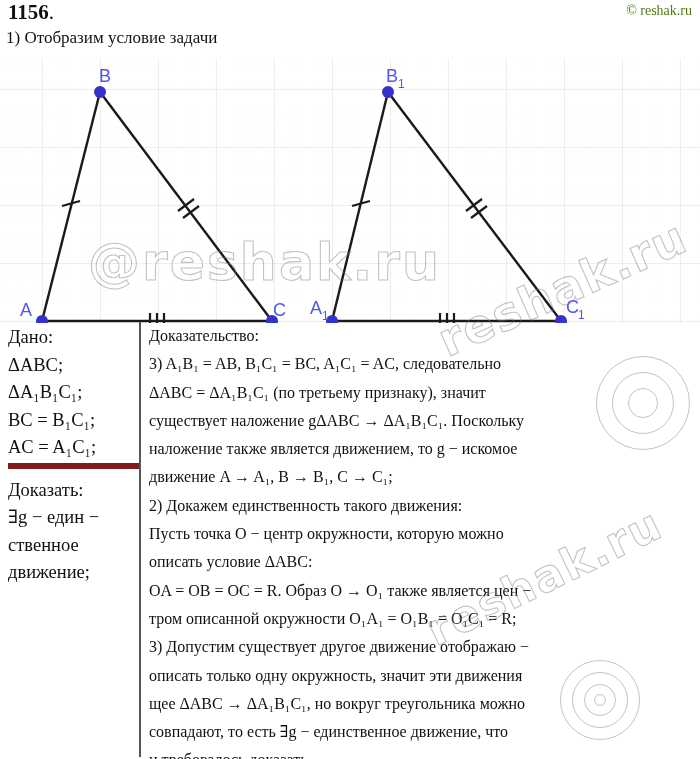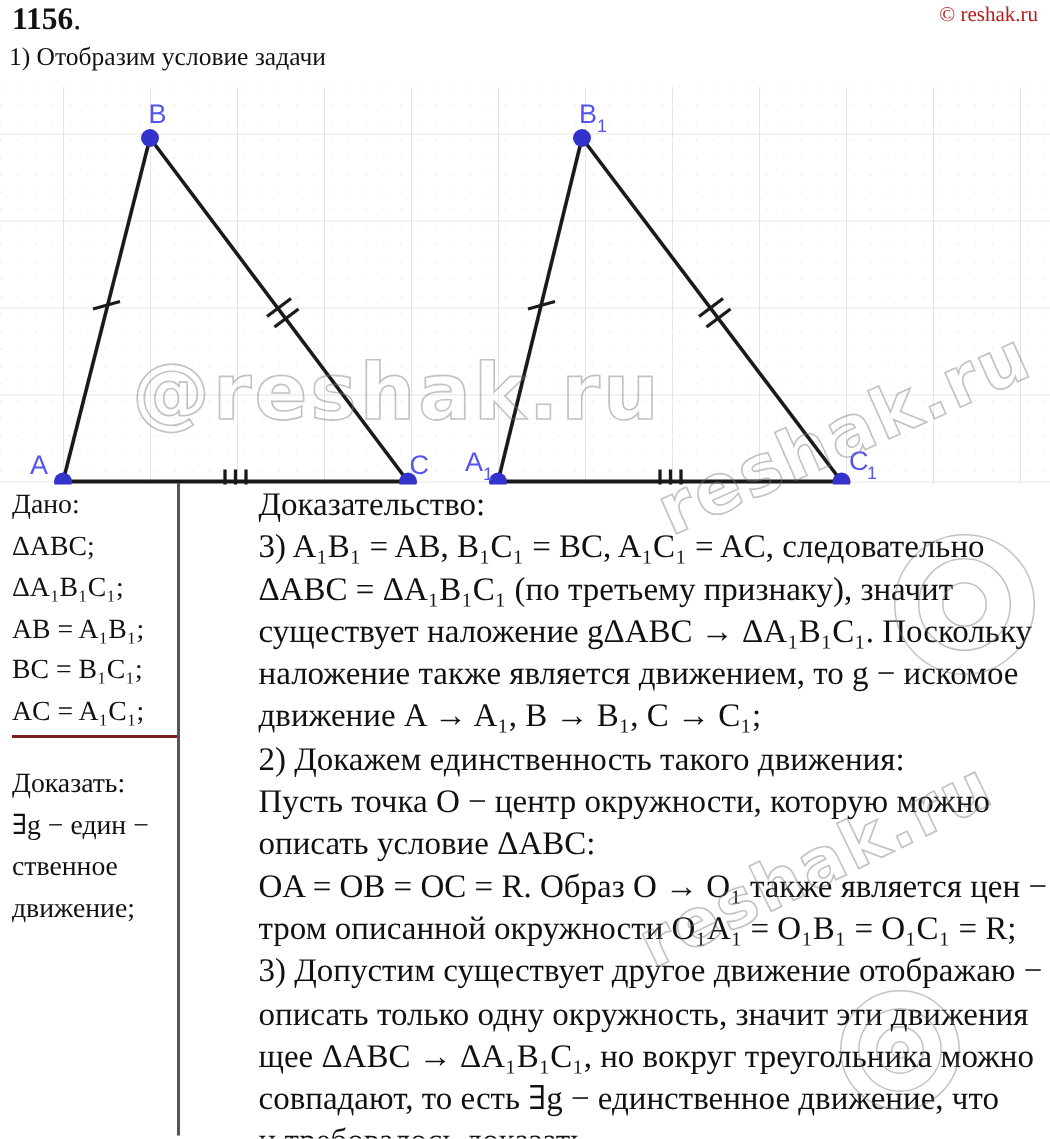--- a/index.html
+++ b/index.html
@@ -29,21 +29,21 @@
     font-size: 21px;
     font-weight: bold;
     letter-spacing: 0px;
     text-align: center;
   }
   #task-number .dot { font-weight: normal; }
   #copyright {
     position: absolute;
     right: 8px; top: 3px;
     font-size: 14px;
-    color: #b91c1c;
+    color: #4d7c0f;
     font-family: "Liberation Serif", serif;
   }
   #step-one {
     position: absolute;
     left: 6px; top: 28px;
     font-size: 17px;
     font-family: "Liberation Serif", serif;
   }
 
   
@@ -71,36 +71,35 @@
   }
   #col-right {
     flex: 1;
     box-sizing: border-box;
     padding-left: 8px;
   }
   .given-block, .prove-block {
     padding-top: 2px;
   }
   .prove-block {
-    border-top: 2px solid #7f1d1d;
+    border-top: 6px solid #7f1d1d;
     margin-top: 1px;
-    padding-top: 18px;
+    padding-top: 8px;
   }
   .tline {
     font-size: 18.5px;
     line-height: 27.5px;
     white-space: nowrap;
     font-family: "Liberation Serif", "DejaVu Serif", serif;
   }
   .rline {
-    font-size: 22px;
+    font-size: 16px;
     line-height: 28.3px;
     white-space: nowrap;
     font-family: "Liberation Serif", "DejaVu Serif", serif;
-    margin-left: 44px;
   }
 
   
   .wm {
     position: absolute;
     pointer-events: none;
     color: transparent;
     font-family: "DejaVu Sans", sans-serif;
     font-weight: bold;
     -webkit-text-stroke: 1.1px rgba(120,120,120,0.45);
@@ -216,21 +215,20 @@
   </svg>
 </div>
 
 <div id="proof-table">
 
   <div id="col-left">
     <div class="given-block">
       <div class="tline">Дано:</div>
       <div class="tline">ΔABC;</div>
       <div class="tline">ΔA₁B₁C₁;</div>
-      <div class="tline">AB = A₁B₁;</div>
       <div class="tline">BC = B₁C₁;</div>
       <div class="tline">AC = A₁C₁;</div>
     </div>
     <div class="prove-block">
       <div class="tline">Доказать:</div>
       <div class="tline">∃g − един −</div>
       <div class="tline">ственное</div>
       <div class="tline">движение;</div>
     </div>
   </div>

